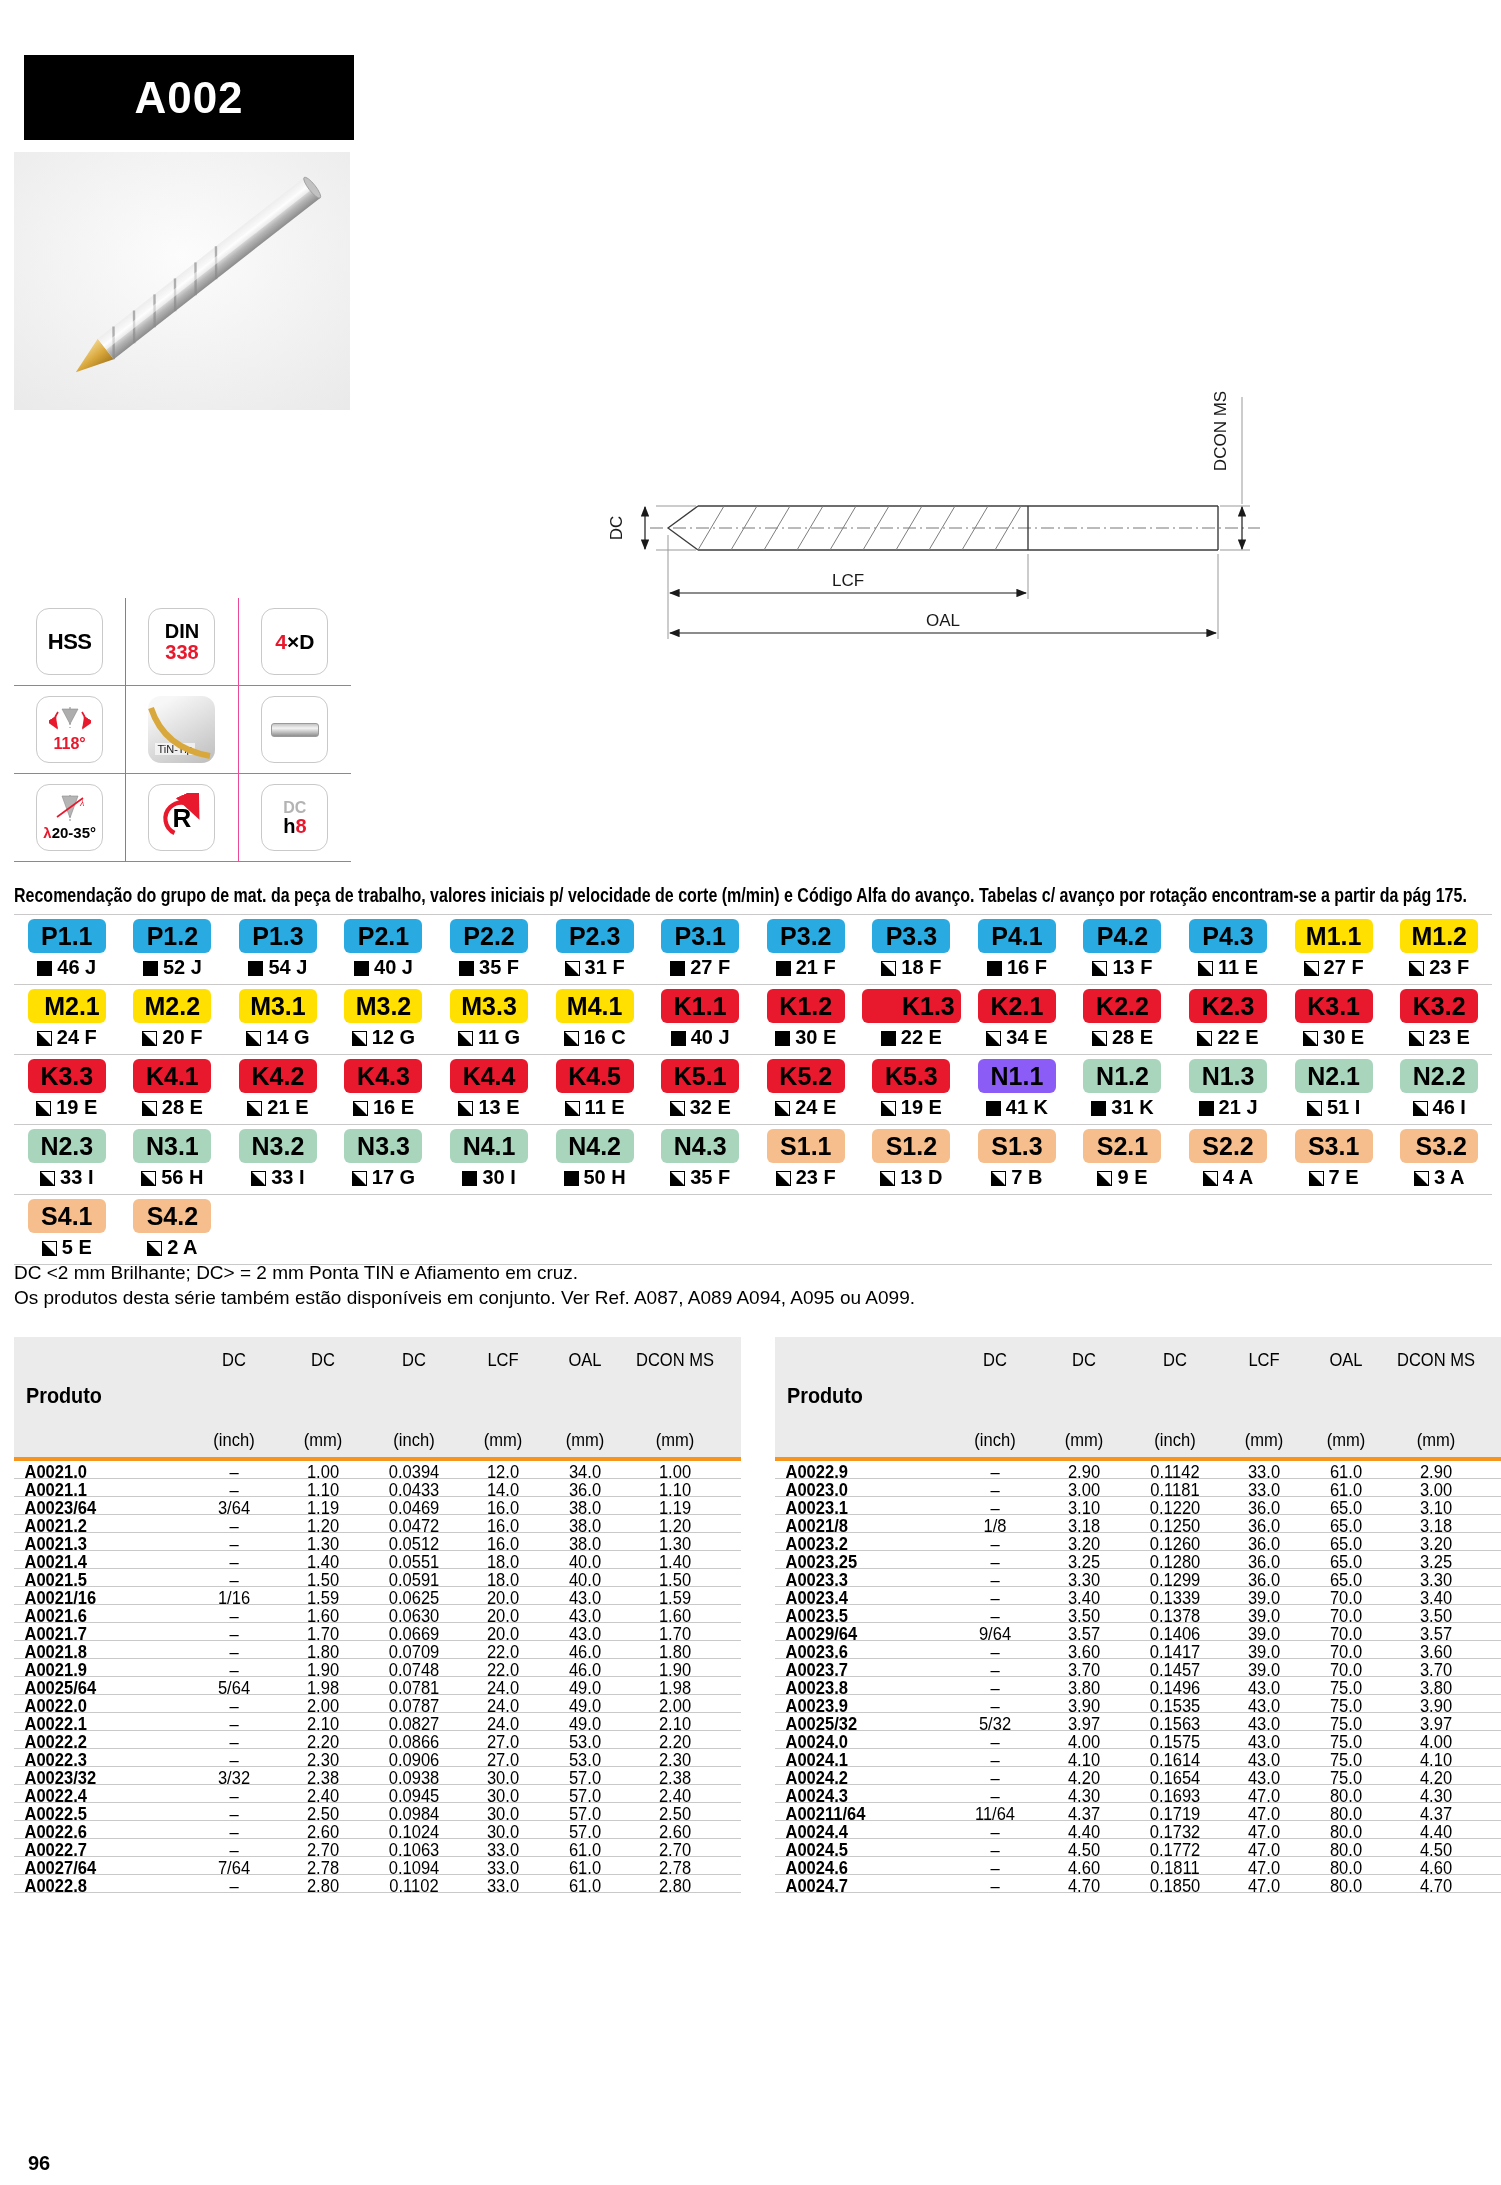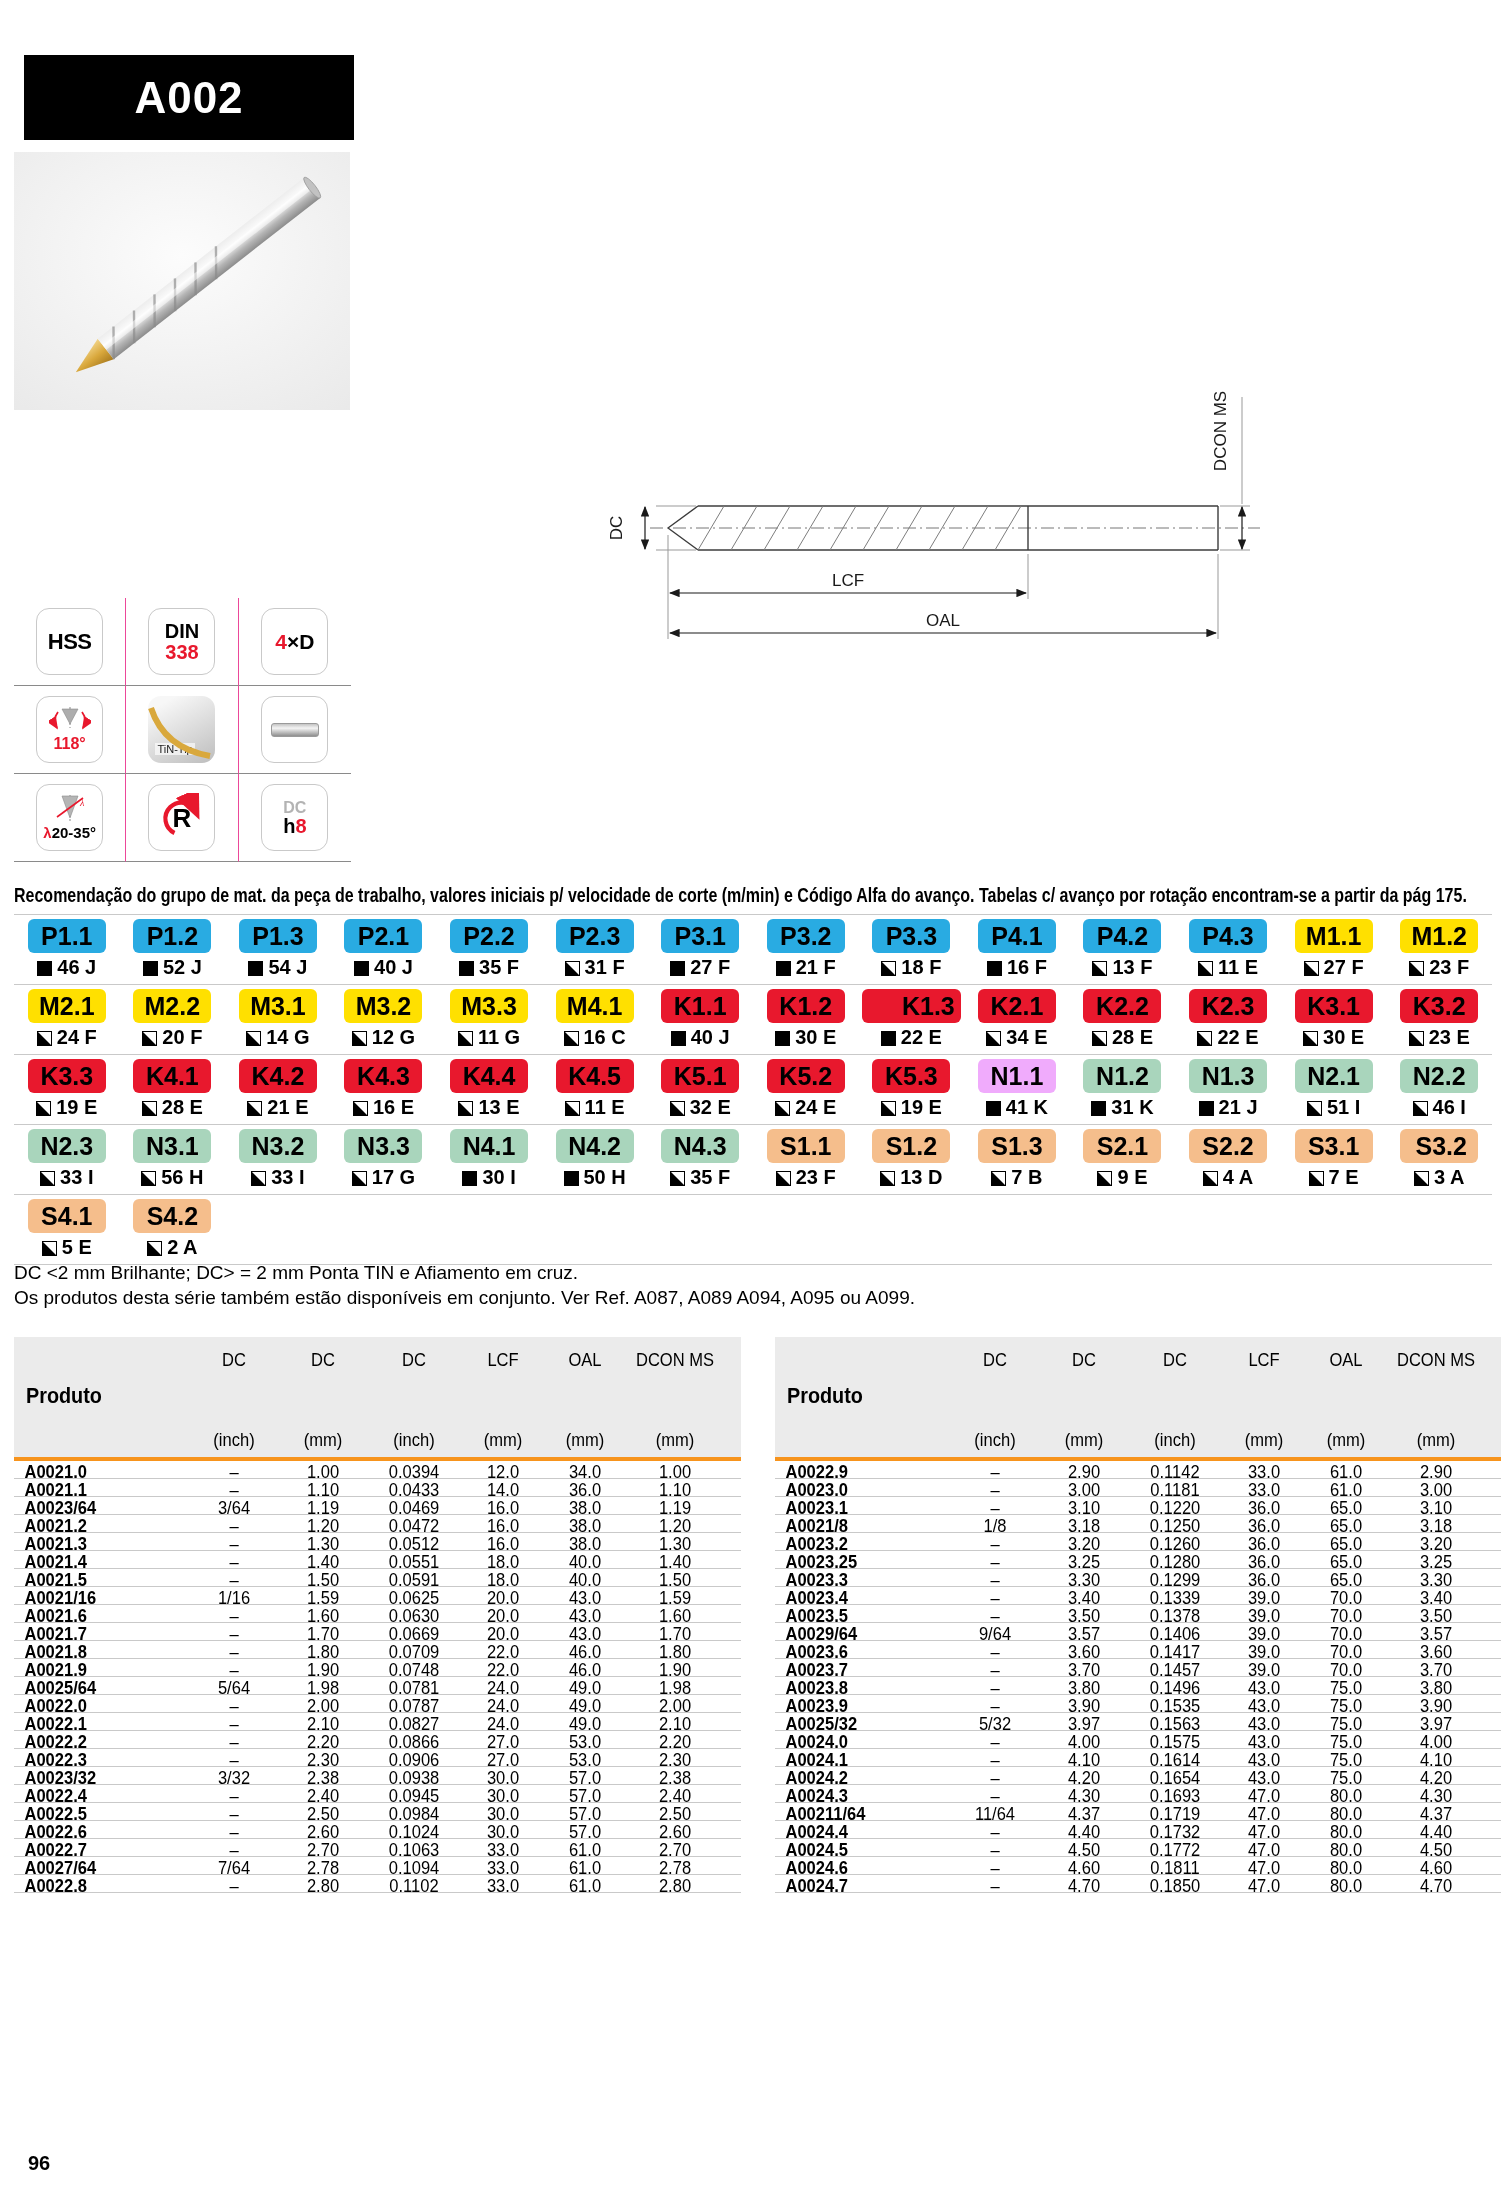--- a/index.html
+++ b/index.html
@@ -286,21 +286,21 @@
       <div class="mat-cell"><span class="pill" style="background: rgb(41, 171, 226);">P3.1</span><span class="mat-val"><span class="sq sq-full"></span>27 F</span></div>
       <div class="mat-cell"><span class="pill" style="background: rgb(41, 171, 226);">P3.2</span><span class="mat-val"><span class="sq sq-full"></span>21 F</span></div>
       <div class="mat-cell"><span class="pill" style="background: rgb(41, 171, 226);">P3.3</span><span class="mat-val"><span class="sq sq-half"></span>18 F</span></div>
       <div class="mat-cell"><span class="pill" style="background: rgb(41, 171, 226);">P4.1</span><span class="mat-val"><span class="sq sq-full"></span>16 F</span></div>
       <div class="mat-cell"><span class="pill" style="background: rgb(41, 171, 226);">P4.2</span><span class="mat-val"><span class="sq sq-half"></span>13 F</span></div>
       <div class="mat-cell"><span class="pill" style="background: rgb(41, 171, 226);">P4.3</span><span class="mat-val"><span class="sq sq-half"></span>11 E</span></div>
       <div class="mat-cell"><span class="pill" style="background: rgb(255, 224, 0);">M1.1</span><span class="mat-val"><span class="sq sq-half"></span>27 F</span></div>
       <div class="mat-cell"><span class="pill" style="background: rgb(255, 224, 0);">M1.2</span><span class="mat-val"><span class="sq sq-half"></span>23 F</span></div>
     </div>
     <div class="mat-row">
-      <div class="mat-cell"><span class="pill" style="background: rgb(255, 224, 0);">M2.1</span><span class="mat-val"><span class="sq sq-half"></span>24 F</span></div>
+      <div class="mat-cell"><span class="pill" style="background: rgb(255, 224, 0); text-align: right;">M2.1</span><span class="mat-val"><span class="sq sq-half"></span>24 F</span></div>
       <div class="mat-cell"><span class="pill" style="background: rgb(255, 224, 0);">M2.2</span><span class="mat-val"><span class="sq sq-half"></span>20 F</span></div>
       <div class="mat-cell"><span class="pill" style="background: rgb(255, 224, 0);">M3.1</span><span class="mat-val"><span class="sq sq-half"></span>14 G</span></div>
       <div class="mat-cell"><span class="pill" style="background: rgb(255, 224, 0);">M3.2</span><span class="mat-val"><span class="sq sq-half"></span>12 G</span></div>
       <div class="mat-cell"><span class="pill" style="background: rgb(255, 224, 0);">M3.3</span><span class="mat-val"><span class="sq sq-half"></span>11 G</span></div>
       <div class="mat-cell"><span class="pill" style="background: rgb(255, 224, 0);">M4.1</span><span class="mat-val"><span class="sq sq-half"></span>16 C</span></div>
       <div class="mat-cell"><span class="pill" style="background: rgb(232, 24, 45);">K1.1</span><span class="mat-val"><span class="sq sq-full"></span>40 J</span></div>
       <div class="mat-cell"><span class="pill" style="background: rgb(232, 24, 45);">K1.2</span><span class="mat-val"><span class="sq sq-full"></span>30 E</span></div>
       <div class="mat-cell"><span class="pill" style="background: rgb(232, 24, 45); padding-left: 40px;">K1.3</span><span class="mat-val"><span class="sq sq-full"></span>22 E</span></div>
       <div class="mat-cell"><span class="pill" style="background: rgb(232, 24, 45);">K2.1</span><span class="mat-val"><span class="sq sq-half"></span>34 E</span></div>
       <div class="mat-cell"><span class="pill" style="background: rgb(232, 24, 45);">K2.2</span><span class="mat-val"><span class="sq sq-half"></span>28 E</span></div>
@@ -311,21 +311,21 @@
     <div class="mat-row">
       <div class="mat-cell"><span class="pill" style="background: rgb(232, 24, 45);">K3.3</span><span class="mat-val"><span class="sq sq-half"></span>19 E</span></div>
       <div class="mat-cell"><span class="pill" style="background: rgb(232, 24, 45);">K4.1</span><span class="mat-val"><span class="sq sq-half"></span>28 E</span></div>
       <div class="mat-cell"><span class="pill" style="background: rgb(232, 24, 45);">K4.2</span><span class="mat-val"><span class="sq sq-half"></span>21 E</span></div>
       <div class="mat-cell"><span class="pill" style="background: rgb(232, 24, 45);">K4.3</span><span class="mat-val"><span class="sq sq-half"></span>16 E</span></div>
       <div class="mat-cell"><span class="pill" style="background: rgb(232, 24, 45);">K4.4</span><span class="mat-val"><span class="sq sq-half"></span>13 E</span></div>
       <div class="mat-cell"><span class="pill" style="background: rgb(232, 24, 45);">K4.5</span><span class="mat-val"><span class="sq sq-half"></span>11 E</span></div>
       <div class="mat-cell"><span class="pill" style="background: rgb(232, 24, 45);">K5.1</span><span class="mat-val"><span class="sq sq-half"></span>32 E</span></div>
       <div class="mat-cell"><span class="pill" style="background: rgb(232, 24, 45);">K5.2</span><span class="mat-val"><span class="sq sq-half"></span>24 E</span></div>
       <div class="mat-cell"><span class="pill" style="background: rgb(232, 24, 45);">K5.3</span><span class="mat-val"><span class="sq sq-half"></span>19 E</span></div>
-      <div class="mat-cell"><span class="pill" style="background: #f0abfc;">N1.1</span><span class="mat-val"><span class="sq sq-full"></span>41 K</span></div>
+      <div class="mat-cell"><span class="pill" style="background: #8b5cf6;">N1.1</span><span class="mat-val"><span class="sq sq-full"></span>41 K</span></div>
       <div class="mat-cell"><span class="pill" style="background: rgb(169, 213, 188);">N1.2</span><span class="mat-val"><span class="sq sq-full"></span>31 K</span></div>
       <div class="mat-cell"><span class="pill" style="background: rgb(169, 213, 188);">N1.3</span><span class="mat-val"><span class="sq sq-full"></span>21 J</span></div>
       <div class="mat-cell"><span class="pill" style="background: rgb(169, 213, 188);">N2.1</span><span class="mat-val"><span class="sq sq-half"></span>51 I</span></div>
       <div class="mat-cell"><span class="pill" style="background: rgb(169, 213, 188);">N2.2</span><span class="mat-val"><span class="sq sq-half"></span>46 I</span></div>
     </div>
     <div class="mat-row">
       <div class="mat-cell"><span class="pill" style="background: rgb(169, 213, 188);">N2.3</span><span class="mat-val"><span class="sq sq-half"></span>33 I</span></div>
       <div class="mat-cell"><span class="pill" style="background: rgb(169, 213, 188);">N3.1</span><span class="mat-val"><span class="sq sq-half"></span>56 H</span></div>
       <div class="mat-cell"><span class="pill" style="background: rgb(169, 213, 188);">N3.2</span><span class="mat-val"><span class="sq sq-half"></span>33 I</span></div>
       <div class="mat-cell"><span class="pill" style="background: rgb(169, 213, 188);">N3.3</span><span class="mat-val"><span class="sq sq-half"></span>17 G</span></div>

